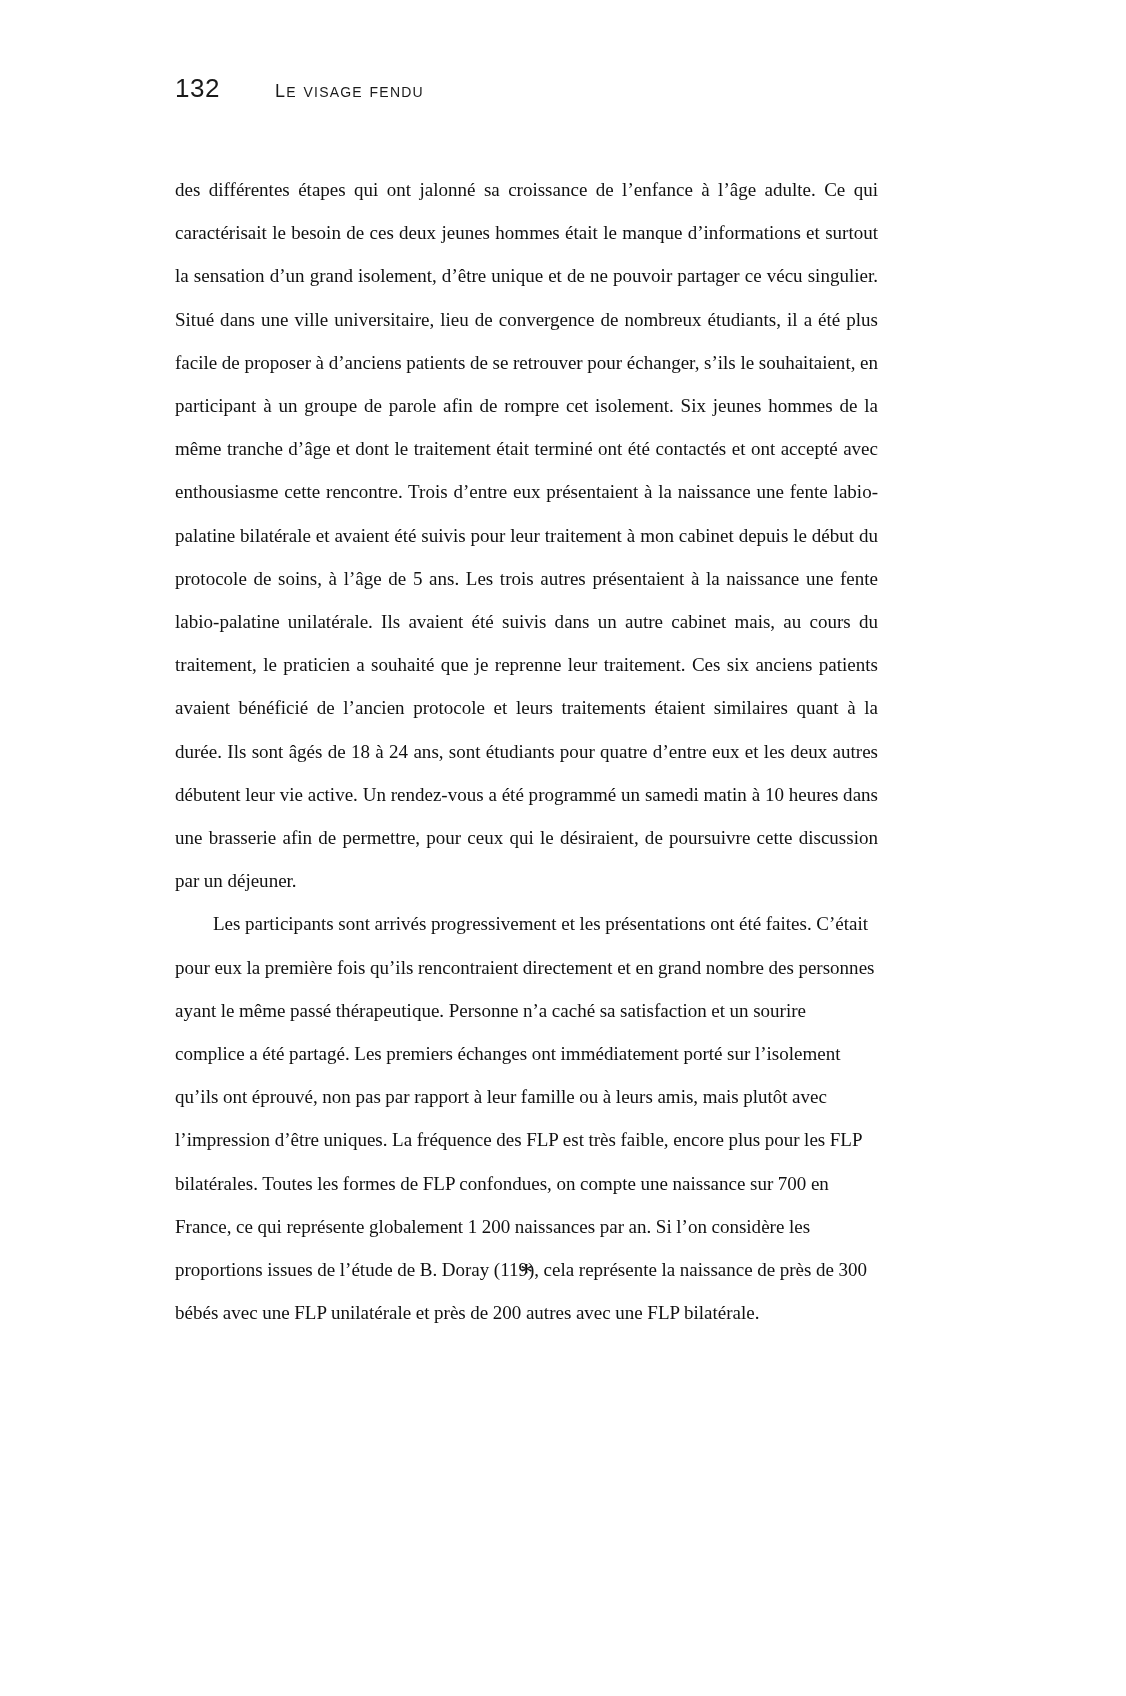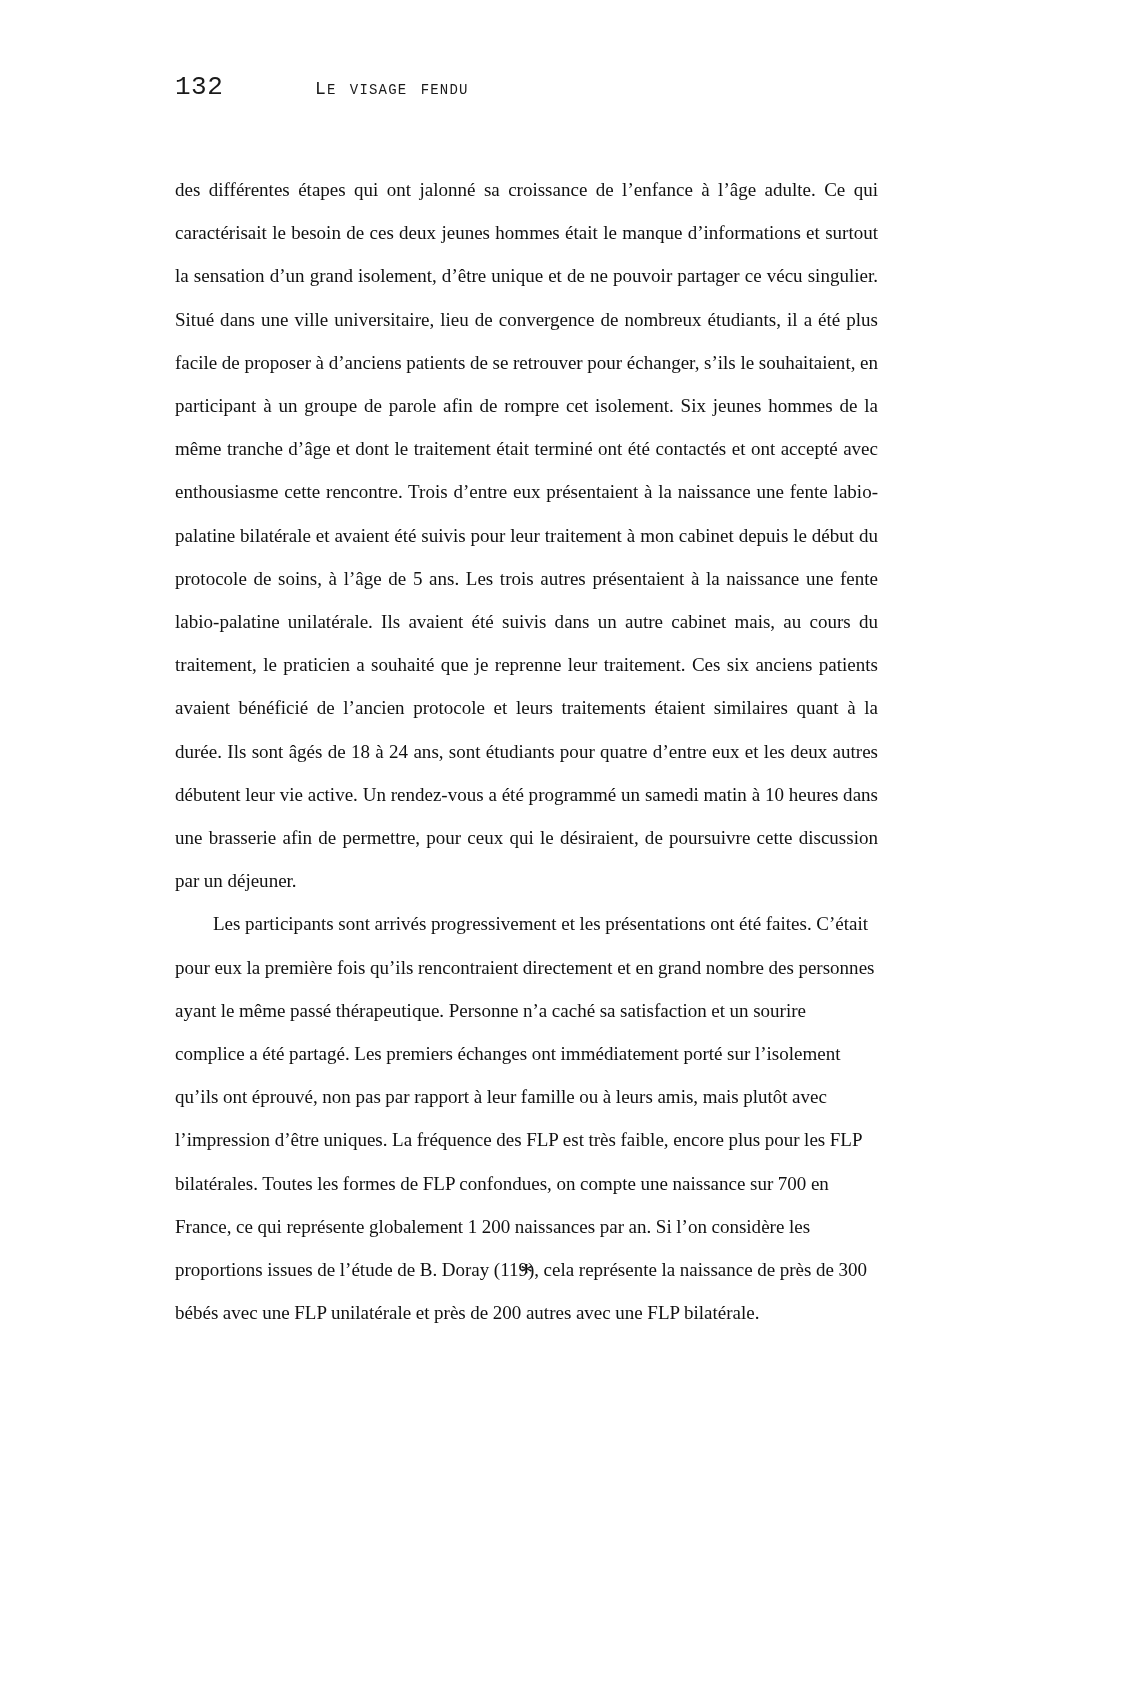--- a/index.html
+++ b/index.html
@@ -18,38 +18,37 @@
   }
 
   
   .running-head {
     position: absolute;
     left: 175px;
     top: 70px;
     width: 710px;
     height: 34px;
     display: flex;
-    align-items: center;
-    font-family: Liberation Mono, monospace;
+    align-items: flex-end;
+    font-family: Liberation Sans, sans-serif;
     color: #1a1a1a;
   }
   .folio {
     font-size: 26px;
     letter-spacing: 0.5px;
     font-weight: 400;
     width: 100px;
     flex: 0 0 auto;
   }
   .head-title {
     font-size: 20px;
     letter-spacing: 1.2px;
     font-weight: 400;
     font-variant: small-caps;
     text-transform: lowercase;
-    margin-left: 40px;
   }
   
   .head-title::first-letter {
     font-size: 26px;
   }
 
   
   .textblock {
     position: absolute;
     left: 175px;

